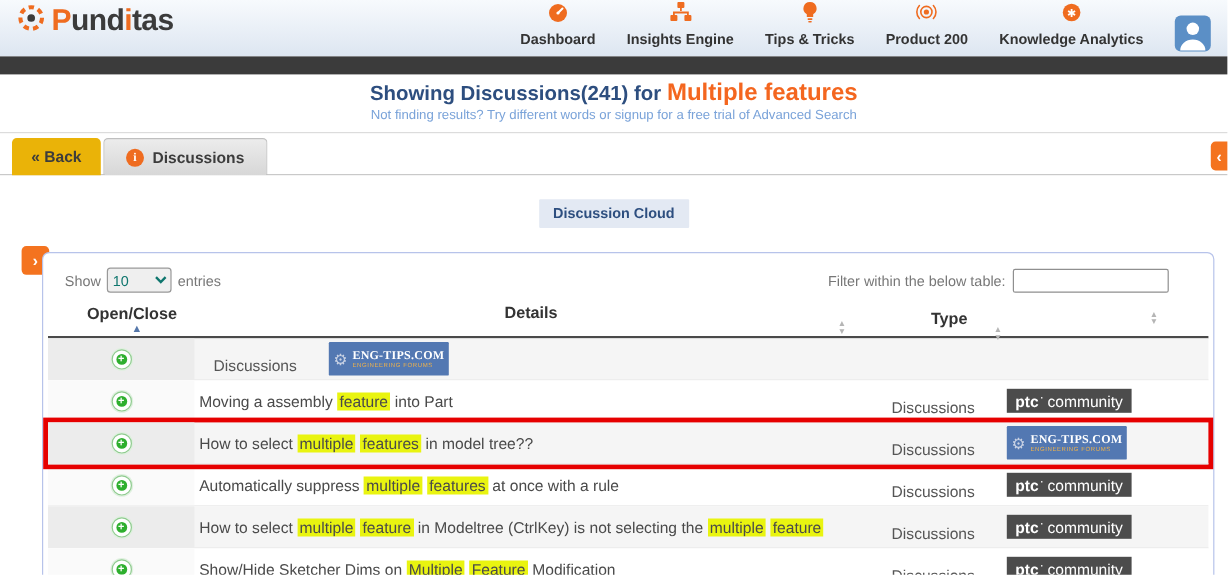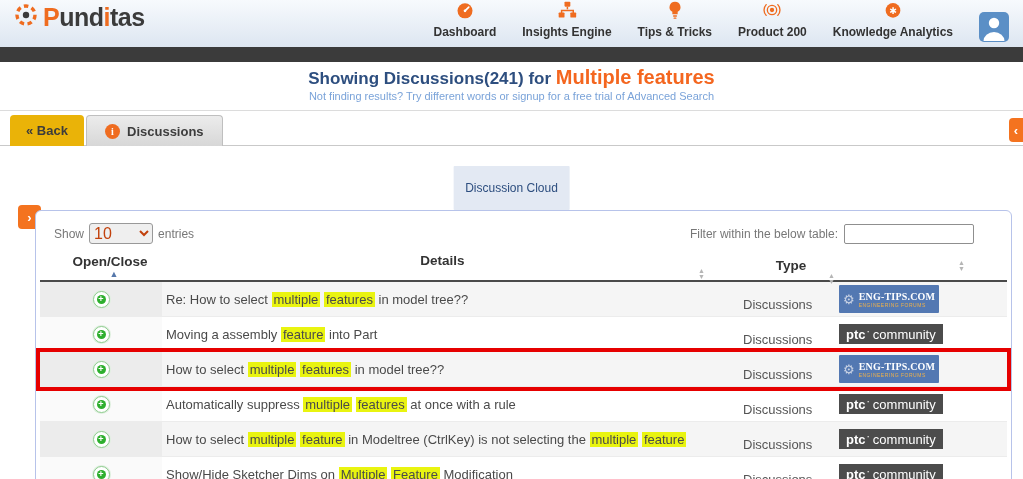--- a/index.html
+++ b/index.html
@@ -41,30 +41,30 @@
     font-weight:bold; font-size:13px; color:#3c3c3c; cursor:pointer; }
   .info-dot { width:15px; height:15px; border-radius:50%; background:#ef6c20; color:#fff;
     font-size:10px; font-weight:bold; display:flex; align-items:center; justify-content:center;
     font-family:"Liberation Serif", serif; }
   .side-tab { position:absolute; background:#f4731f; color:#fff; font-weight:bold;
     display:flex; align-items:center; justify-content:center; cursor:pointer; font-size:13px; }
   .side-tab.right { top:118px; right:0; width:14px; height:24px; border-radius:4px 0 0 4px; }
   .side-tab.left { top:205px; left:18px; width:23px; height:24px; border-radius:4px; }
 
   .cloud-btn { position:absolute; top:166px; left:50%; transform:translateX(-50%);
-    background:#e3e9f3; color:#2d4e7f; font-weight:normal; font-size:12px; border:none;
-    padding:15px 12px; cursor:pointer; font-family:inherit; border-radius:1px; }
+    background:#e3e9f3; color:#2d4e7f; font-weight:bold; font-size:12px; border:none;
+    padding:5px 12px; cursor:pointer; font-family:inherit; border-radius:1px; }
 
   
   .panel { position:absolute; top:210px; left:35px; right:11px; bottom:-8px;
     border:1px solid #b7c3ea; border-radius:6px; background:#fff; padding:8px 4px 4px; }
   .controls { display:flex; align-items:center; padding:4px 33px 8px 14px;
     font-size:12px; color:#777; }
   .controls .grow { flex:1; }
-  .page-select { margin:0 5px; width:64px; height:21px; font-size:16px; color:#c2410c;
+  .page-select { margin:0 5px; width:54px; height:21px; font-size:12px; color:#0f766e;
     border:1px solid #999; border-radius:3px; font-family:inherit; }
   .filter-input { margin-left:6px; width:130px; height:20px; border:1px solid #8f8f8f;
     border-radius:2px; font-family:inherit; font-size:12px; padding:0 4px; }
 
   .thead { display:flex; align-items:center; height:30px; border-bottom:2px solid #4a4a4a;
     font-weight:bold; font-size:13.5px; color:#333; }
   .th { cursor:pointer; display:flex; align-items:center;flex-direction:column; }
   .col-open { width:122px; flex:none; }
   .th.col-open { padding-left:18px; }
   .col-details { flex:1; padding-left:4px; padding-right:8px; }
@@ -249,21 +249,20 @@
       </div>
     </div>
 
     <div>
         <div class="trow">
           <div class="cell col-open">
             <div class="oc">
               <div class="oc-in">+</div>
             </div>
           </div>
-          <div class="cell col-details">Re: How to select <mark class="hl">multiple</mark> <mark class="hl">features</mark> in model tree??</div>
           <div class="cell col-type">Discussions</div>
           <div class="cell col-badge">
             <div class="badge-engtips">
               <div class="gear">⚙</div>
               <div class="lines">
                 <div class="l1">ENG-TIPS.COM</div>
                 <div class="l2">ENGINEERING FORUMS</div>
               </div>
             </div>
           </div>

